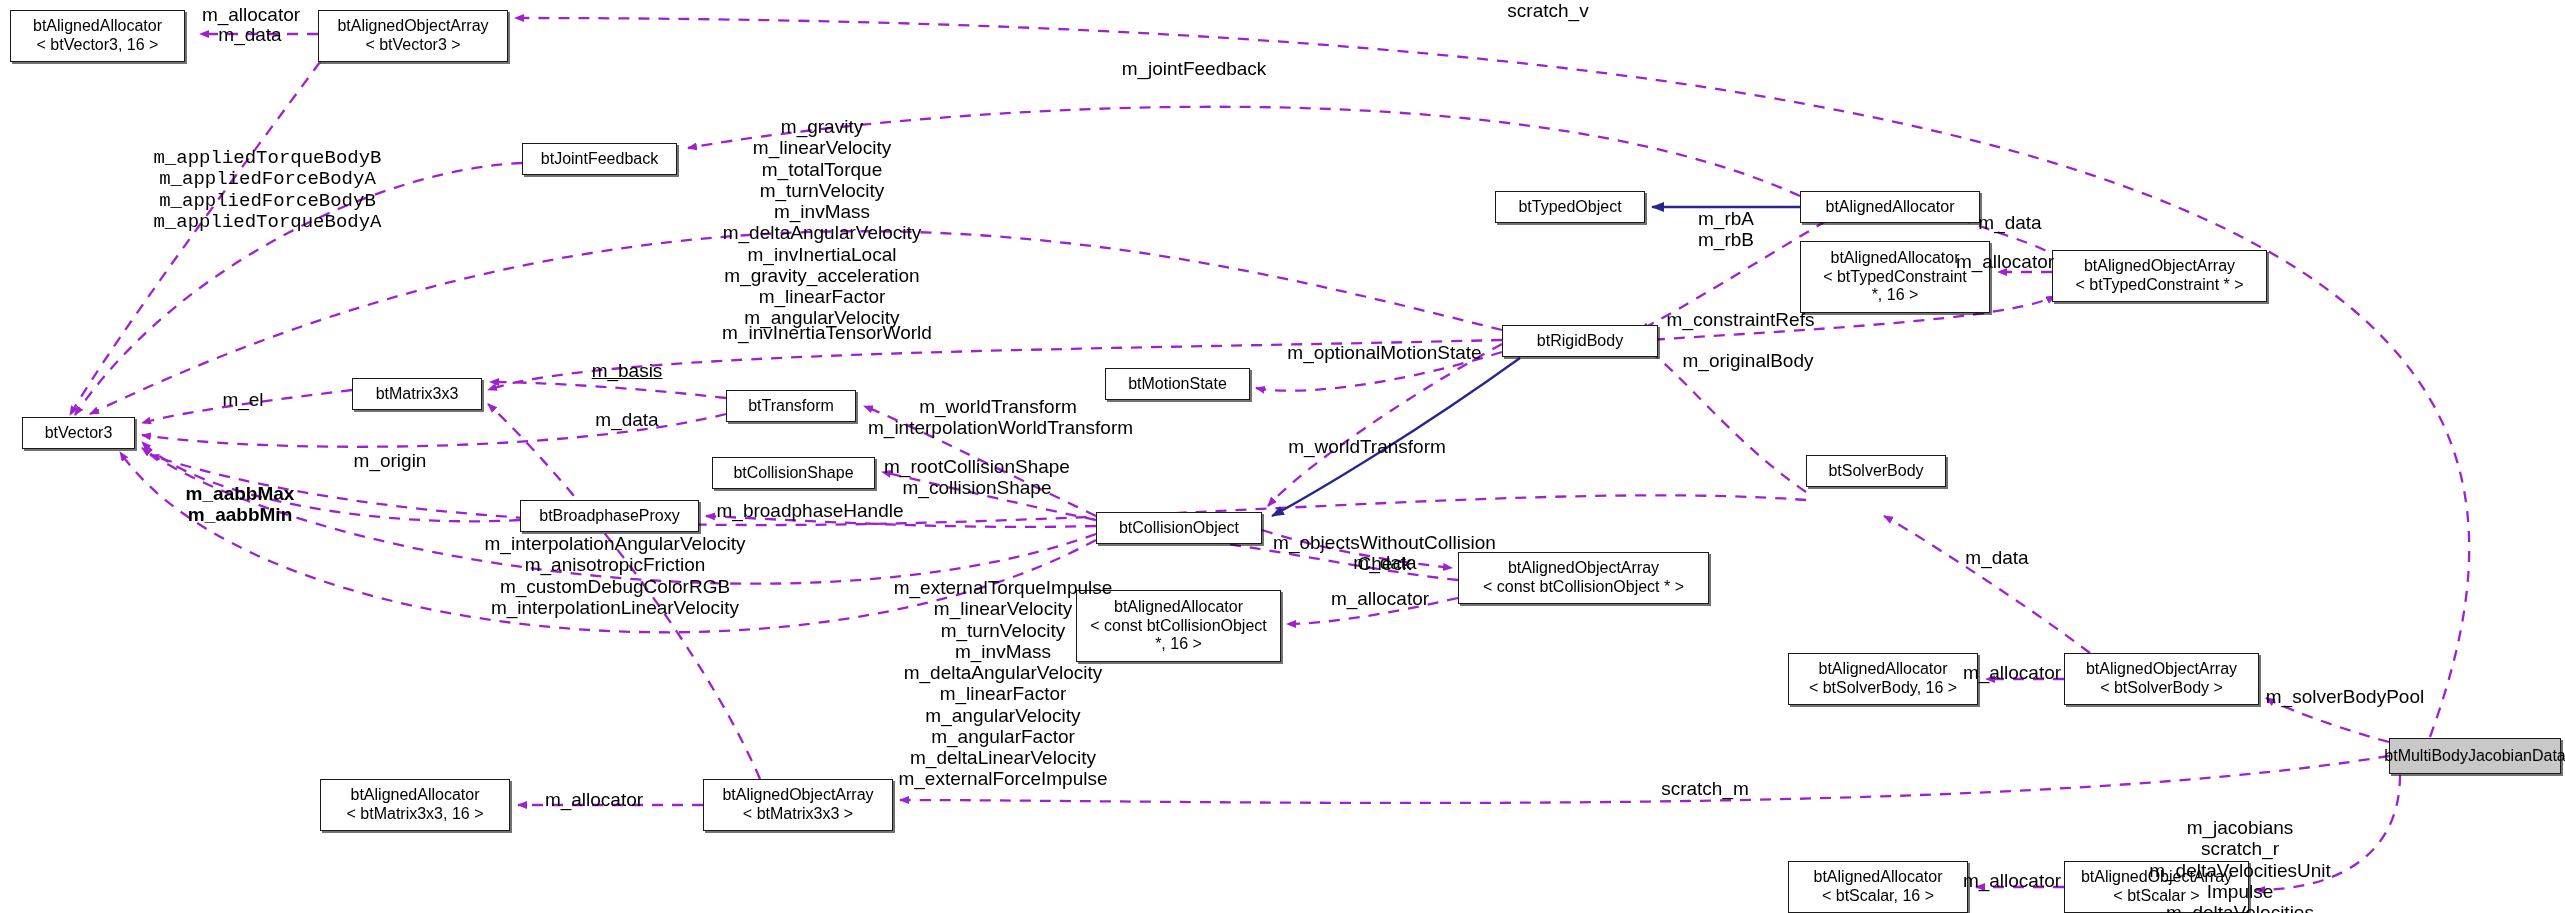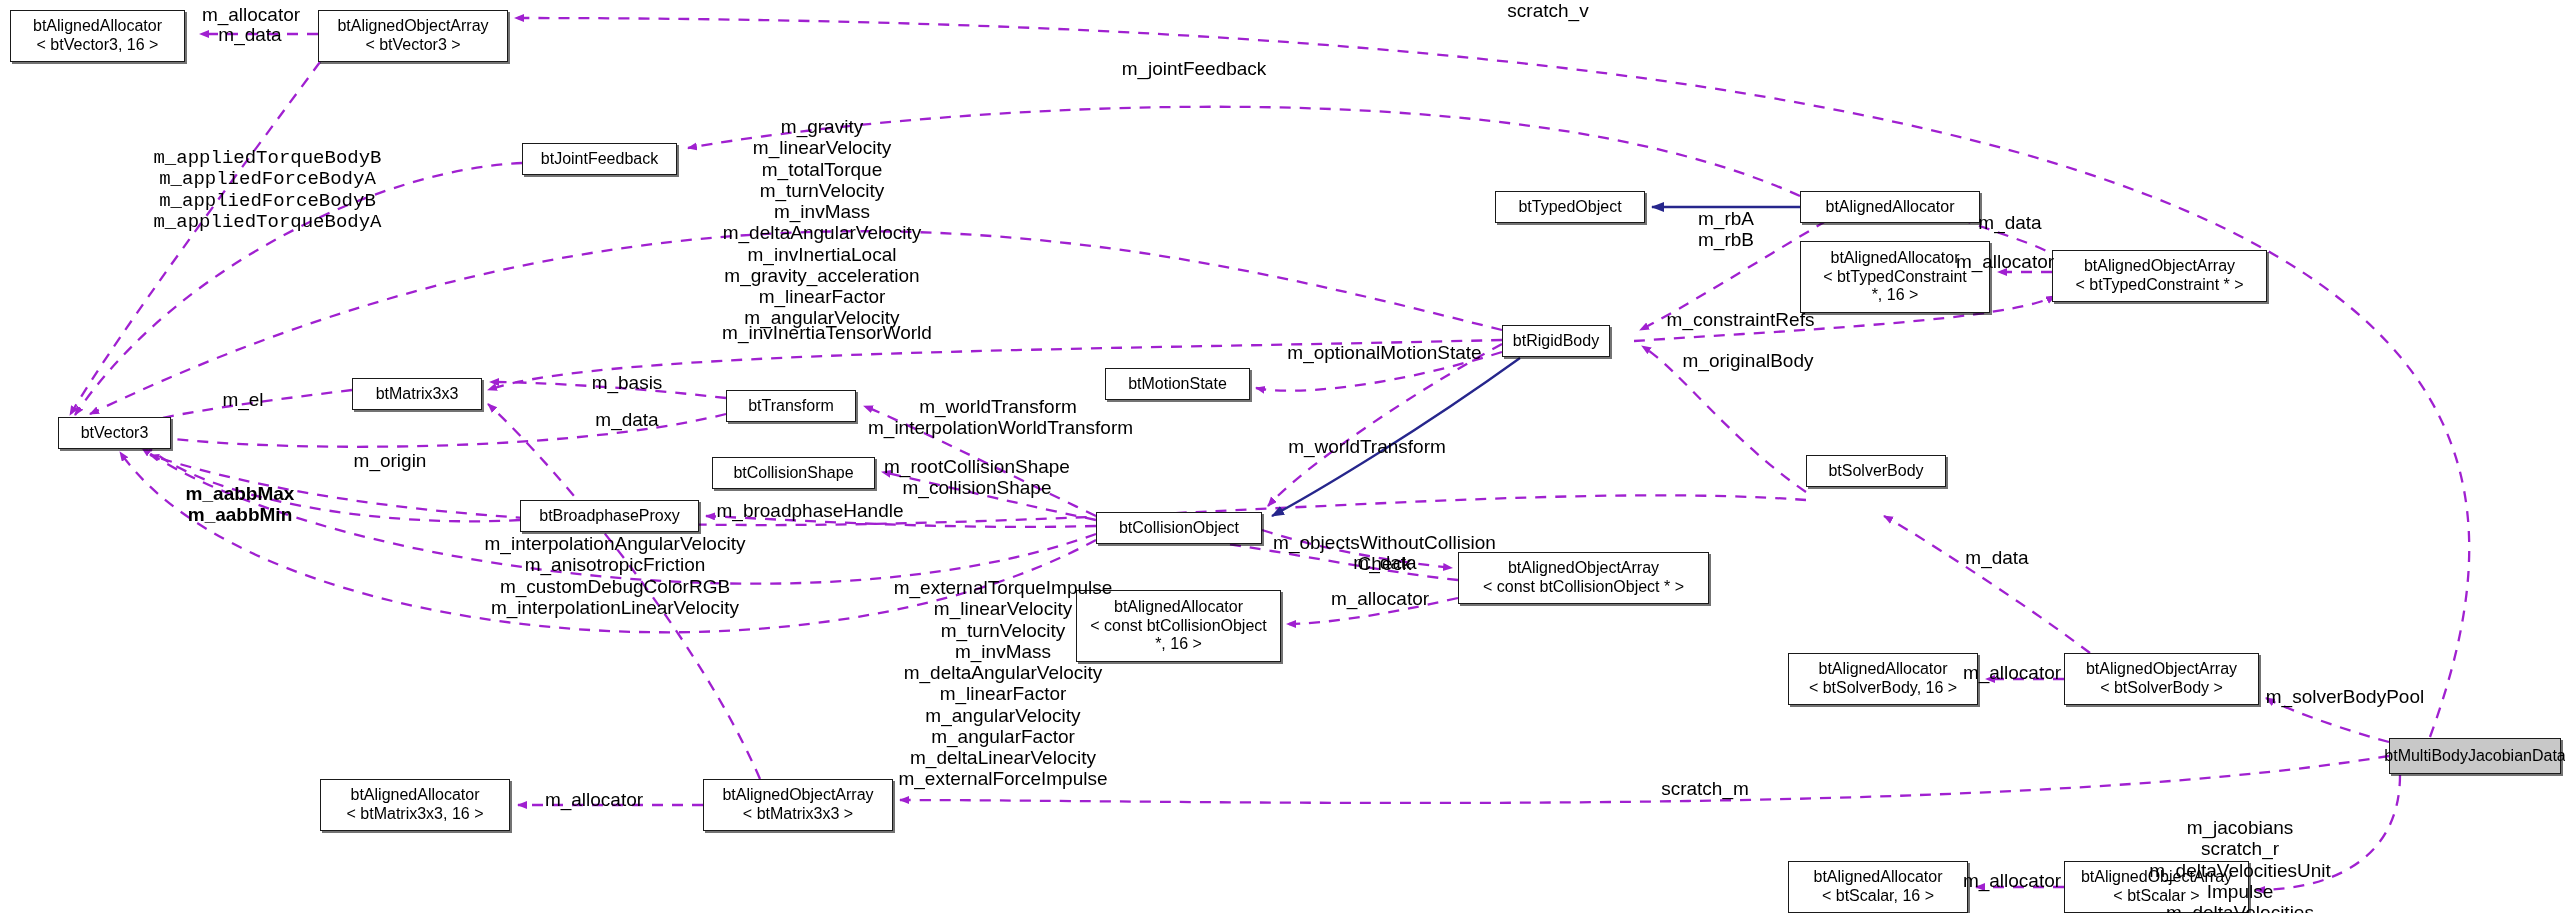--- a/index.html
+++ b/index.html
@@ -153,33 +153,33 @@
       </div>
       <div class="node" style="left: 1800px; top: 241px; width: 190px; height: 72px;">
         <span class="l">btAlignedAllocator</span>
         <span class="l">&lt; btTypedConstraint</span>
         <span class="l">*, 16 &gt;</span>
       </div>
       <div class="node" style="left: 2052px; top: 250px; width: 215px; height: 52px;">
         <span class="l">btAlignedObjectArray</span>
         <span class="l">&lt; btTypedConstraint * &gt;</span>
       </div>
-      <div class="node" style="left: 1502px; top: 325px; width: 108px; height: 32px;">
+      <div class="node" style="left: 1502px; top: 325px; width: 156px; height: 32px;">
         <span class="l">btRigidBody</span>
       </div>
       <div class="node" style="left: 1105px; top: 368px; width: 145px; height: 32px;">
         <span class="l">btMotionState</span>
       </div>
       <div class="node" style="left: 352px; top: 378px; width: 130px; height: 32px;">
         <span class="l">btMatrix3x3</span>
       </div>
       <div class="node" style="left: 726px; top: 390px; width: 130px; height: 32px;">
         <span class="l">btTransform</span>
       </div>
-      <div class="node" style="left: 22px; top: 417px; width: 113px; height: 32px; margin-left: 36px;">
+      <div class="node" style="left: 22px; top: 417px; width: 113px; height: 32px;">
         <span class="l">btVector3</span>
       </div>
       <div class="node" style="left: 712px; top: 457px; width: 163px; height: 32px;">
         <span class="l">btCollisionShape</span>
       </div>
       <div class="node" style="left: 1806px; top: 455px; width: 140px; height: 32px;">
         <span class="l">btSolverBody</span>
       </div>
       <div class="node" style="left: 520px; top: 500px; width: 179px; height: 32px;">
         <span class="l">btBroadphaseProxy</span>
@@ -244,21 +244,21 @@
 m_linearFactor
 m_angularVelocity</div>
       <div class="elabel" style="left: 1676px; top: 208px; width: 100px;">m_rbA
 m_rbB</div>
       <div class="elabel" style="left: 1955px; top: 212px; width: 110px;">m_data</div>
       <div class="elabel" style="left: 1946px; top: 251px; width: 118px;">m_allocator</div>
       <div class="elabel" style="left: 1648px; top: 309px; width: 185px;">m_constraintRefs</div>
       <div class="elabel" style="left: 702px; top: 322px; width: 250px;">m_invInertiaTensorWorld</div>
       <div class="elabel" style="left: 1272px; top: 342px; width: 225px;">m_optionalMotionState</div>
       <div class="elabel" style="left: 1668px; top: 350px; width: 160px;">m_originalBody</div>
-      <div class="elabel" style="left: 572px; top: 372px; width: 110px;">m_basis</div>
+      <div class="elabel" style="left: 572px; top: 360px; width: 110px; text-decoration: underline;">m_basis</div>
       <div class="elabel" style="left: 198px; top: 389px; width: 90px;">m_el</div>
       <div class="elabel" style="left: 868px; top: 396px; width: 260px;">m_worldTransform
 m_interpolationWorldTransform</div>
       <div class="elabel" style="left: 572px; top: 409px; width: 110px;">m_data</div>
       <div class="elabel" style="left: 330px; top: 450px; width: 120px;">m_origin</div>
       <div class="elabel" style="left: 1272px; top: 436px; width: 190px;">m_worldTransform</div>
       <div class="elabel" style="left: 872px; top: 456px; width: 210px;">m_rootCollisionShape
 m_collisionShape</div>
       <div class="elabel" style="left: 175px; top: 483px; width: 130px; font-weight: bold;">m_aabbMax
 m_aabbMin</div>

